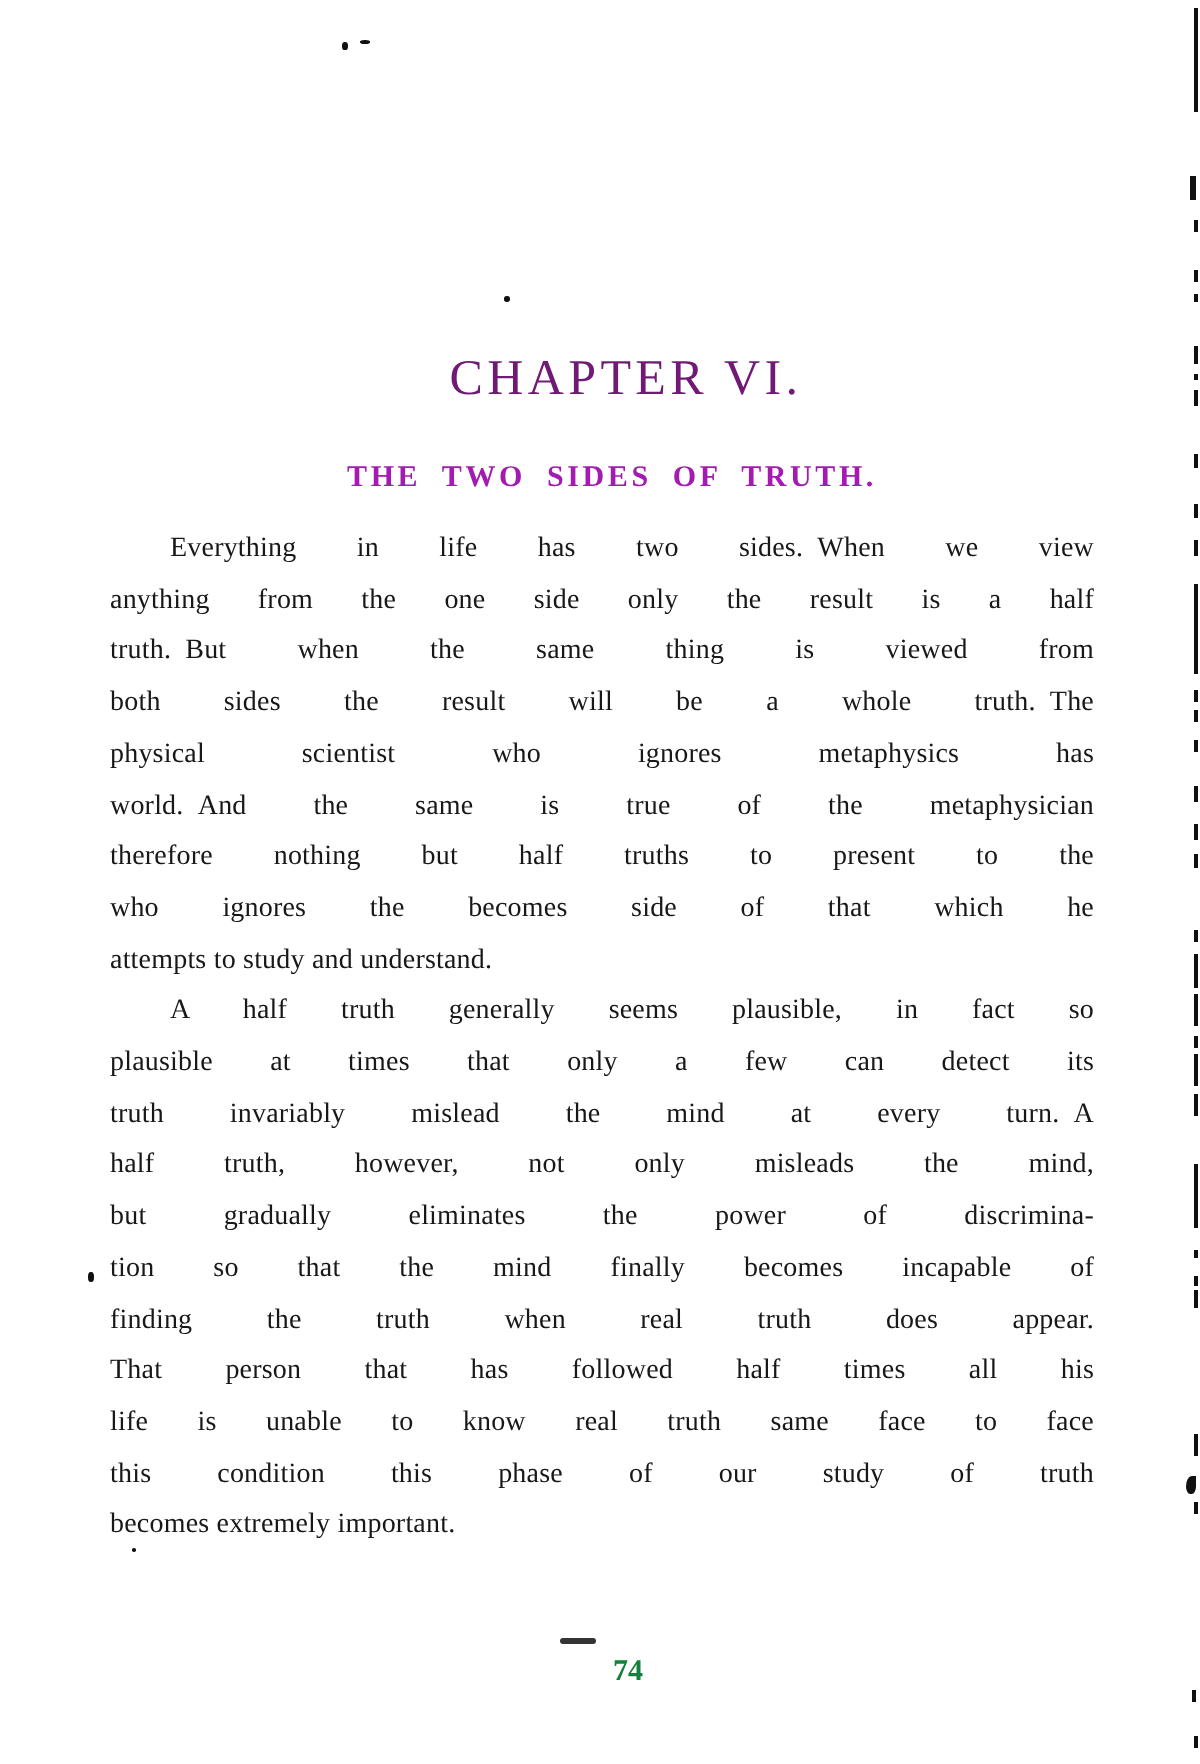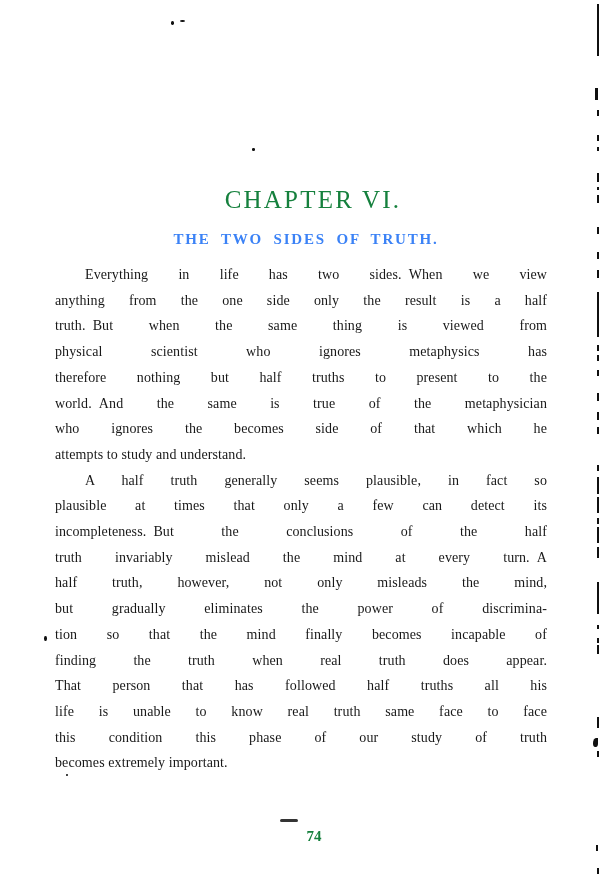--- a/index.html
+++ b/index.html
@@ -5,30 +5,30 @@
   html,body{margin:0;padding:0;background:#888;}
   .page{
     position:relative;
     width:600px;height:882px;
     background:#ffffff;
     overflow:hidden;
     font-family:"Liberation Serif","DejaVu Serif",serif;
     color:#181818;
   }
   .chapter-heading{
-    position:absolute;top:186px;left:0;width:100%;
+    position:absolute;top:176px;left:0;width:100%;
     margin:0;text-align:center;text-indent:26px;
     font-size:25px;font-weight:normal;letter-spacing:2.2px;
-    color:#15803d;
+    color:#701a75;
   }
   .section-title{
     position:absolute;top:231px;left:0;width:100%;
     margin:0;text-align:center;text-indent:12px;
     font-size:15px;font-weight:bold;letter-spacing:1.8px;word-spacing:5px;
-    color:#3b82f6;
+    color:#a21caf;
   }
   .body-text{
     position:absolute;top:262px;left:55px;width:492px;
     font-size:14px;line-height:25.7px;letter-spacing:0.1px;
   }
   .body-text .line{
     text-align:justify;
     text-align-last:justify;
   }
   .body-text .line.indent{text-indent:30px;}
@@ -48,34 +48,34 @@
 <div class="page">
 
   <h1 class="chapter-heading">CHAPTER VI.</h1>
 
   <h2 class="section-title">THE TWO SIDES OF TRUTH.</h2>
 
   <div class="body-text">
       <div class="line indent">Everything in life has two sides. When we view</div>
       <div class="line">anything from the one side only the result is a half</div>
       <div class="line">truth. But when the same thing is viewed from</div>
+      <div class="line">both sides the result will be a whole truth. The</div>
       <div class="line">physical scientist who ignores metaphysics has</div>
+      <div class="line">world. And the same is true of the metaphysician</div>
       <div class="line">therefore nothing but half truths to present to the</div>
-      <div class="line">world. And the same is true of the metaphysician</div>
       <div class="line">who ignores the becomes side of that which he</div>
       <div class="line para-end">attempts to study and understand.</div>
       <div class="line indent">A half truth generally seems plausible, in fact so</div>
       <div class="line">plausible at times that only a few can detect its</div>
-      <div class="line">incompleteness. But the conclusions of the half</div>
       <div class="line">truth invariably mislead the mind at every turn. A</div>
       <div class="line">half truth, however, not only misleads the mind,</div>
       <div class="line">but gradually eliminates the power of discrimina-</div>
       <div class="line">tion so that the mind finally becomes incapable of</div>
       <div class="line">finding the truth when real truth does appear.</div>
-      <div class="line">That person that has followed half truths all his</div>
+      <div class="line">That person that has followed half times all his</div>
       <div class="line">life is unable to know real truth same face to face</div>
       <div class="line">this condition this phase of our study of truth</div>
       <div class="line para-end">becomes extremely important.</div>
     </div>
 
   <div class="page-number">74</div>
 
   <div>
     <i class="e" style="top:4px;height:52px"></i>
     <i class="e" style="top:88px;height:12px;left:595px;width:3px"></i>

